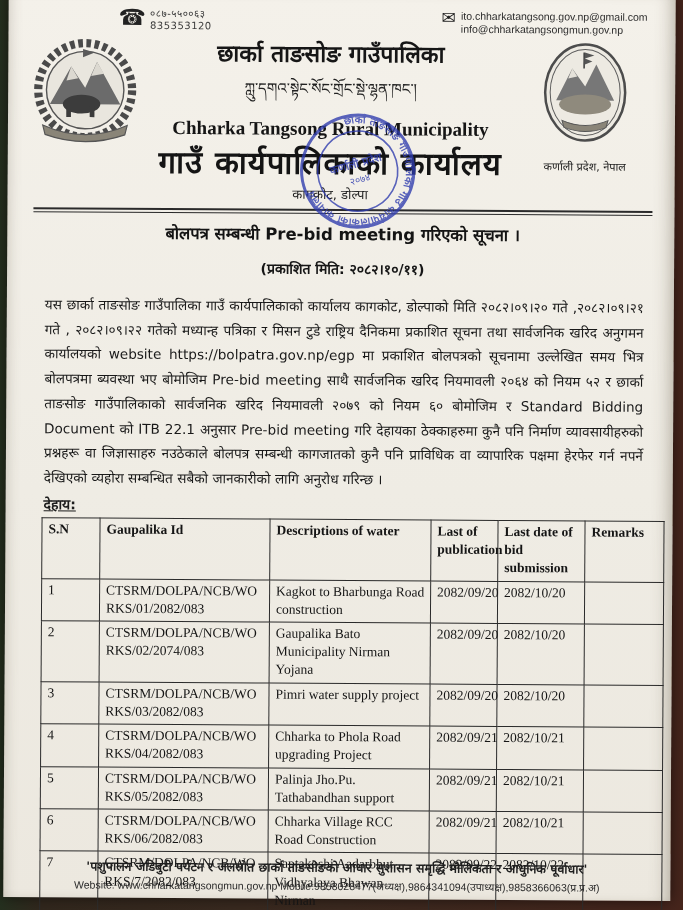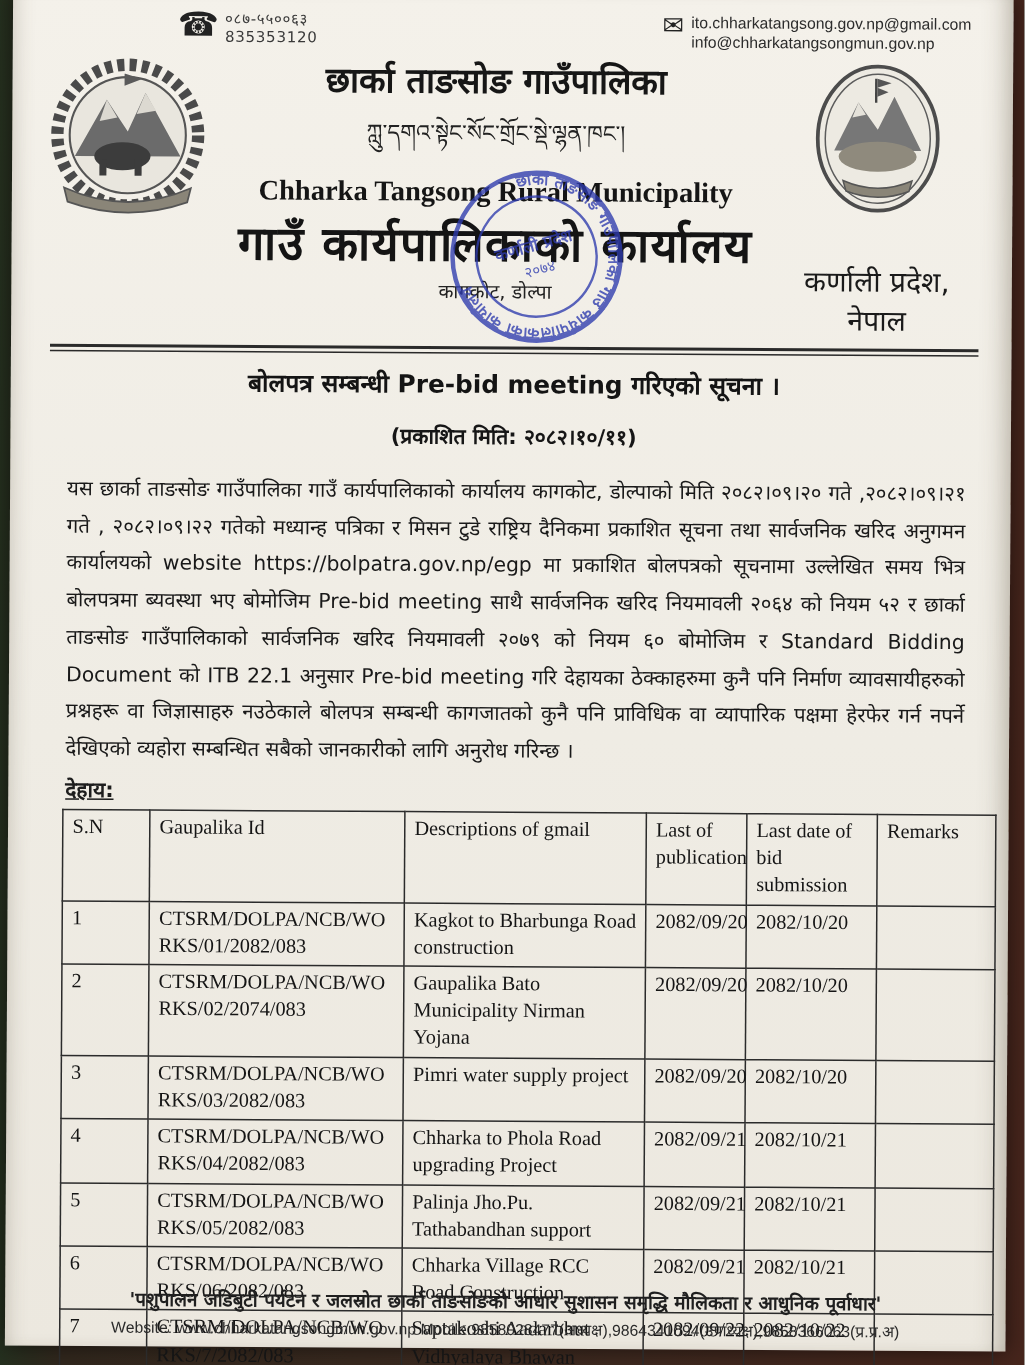--- a/index.html
+++ b/index.html
@@ -25,30 +25,30 @@
   .email-lines { font-size:10.5px; line-height:13px; color:#2c2c2c; font-family:"Liberation Sans",sans-serif; }
   .header-row { display:flex; margin-top:2px; }
   .emblem-left { width:120px; flex:0 0 120px; margin-left:-6px; margin-top:-4px; }
   .head-center { flex:1; text-align:center; padding-top:0; }
   .head-right { width:140px; flex:0 0 140px; text-align:center; padding-top:4px; }
   .muni-np { font-size:23px; font-weight:bold; color:#161616; }
   .tibetan { font-size:15px; margin-top:3px; color:#222; }
   .muni-en { font-family:"Liberation Serif",serif; font-size:19px; font-weight:bold; margin-top:4px; color:#151515; }
   .office-np { font-size:31px; font-weight:bold; margin-top:1px; letter-spacing:1px; color:#141414; }
   .addr-np { font-size:13px; margin-top:2px; color:#222; }
-  .province-np { font-size:19px; margin-top:24px; color:#1a1a1a; }
+  .province-np { font-size:11px; margin-top:8px; color:#1a1a1a; }
   .rule { border-top:2.5px solid #2a2a2a; border-bottom:1px solid #2a2a2a; height:5px; margin:6px 2px 0 2px; }
   .notice-title { text-align:center; font-size:16.5px; font-weight:bold; margin-top:8px; color:#141414; }
   .pub-date { text-align:center; font-size:14px; font-weight:bold; margin-top:14px; color:#161616; }
   .body-text { margin:16px 10px 0 14px; font-size:13.6px; line-height:1.82; text-align:justify; color:#191919; }
   .dehaya { margin:4px 0 4px 14px; font-size:14px; font-weight:bold; text-decoration:underline; }
   table { border-collapse:collapse; margin-left:12px; width:622px; table-layout:fixed; }
   th,td { border:1.4px solid #2b2b2b; padding:2px 5px 3px 6px; vertical-align:top; text-align:left;
           font-family:"Liberation Serif",serif; font-size:13.5px; line-height:1.35; color:#151515; }
-  th { font-weight:normal; }
+  th { font-weight:bold; }
   td.cid { word-break:break-all; }
   .footer { position:absolute; left:0; right:0; bottom:6px; text-align:center; }
   .slogan { font-size:12.5px; font-weight:bold; color:#1f1f1f; }
   .web-line { font-size:10.5px; color:#2b2b2b; margin-top:3px; font-family:"Liberation Sans",sans-serif; }
   .round-stamp { position:absolute; left:286px; top:112px; opacity:.78; transform:rotate(-16deg); pointer-events:none; }
 </style>
 </head>
 <body>
 
 <div class="paper">
@@ -135,21 +135,21 @@
         <col style="width:170px">
         <col style="width:161px">
         <col style="width:67px">
         <col style="width:87px">
         <col style="width:79px">
       </colgroup>
     <tbody>
         <tr>
       <th>S.N</th>
       <th>Gaupalika Id</th>
-      <th>Descriptions of gmail</th>
+      <th>Descriptions of water</th>
       <th>Last of publication</th>
       <th>Last date of bid submission</th>
       <th>Remarks</th>
     </tr>
     <tr>
           <td>1</td>
           <td class="cid">CTSRM/DOLPA/NCB/WORKS/01/2082/083</td>
           <td>Kagkot to Bharbunga Road construction</td>
           <td>2082/09/20</td>
           <td>2082/10/20</td>

